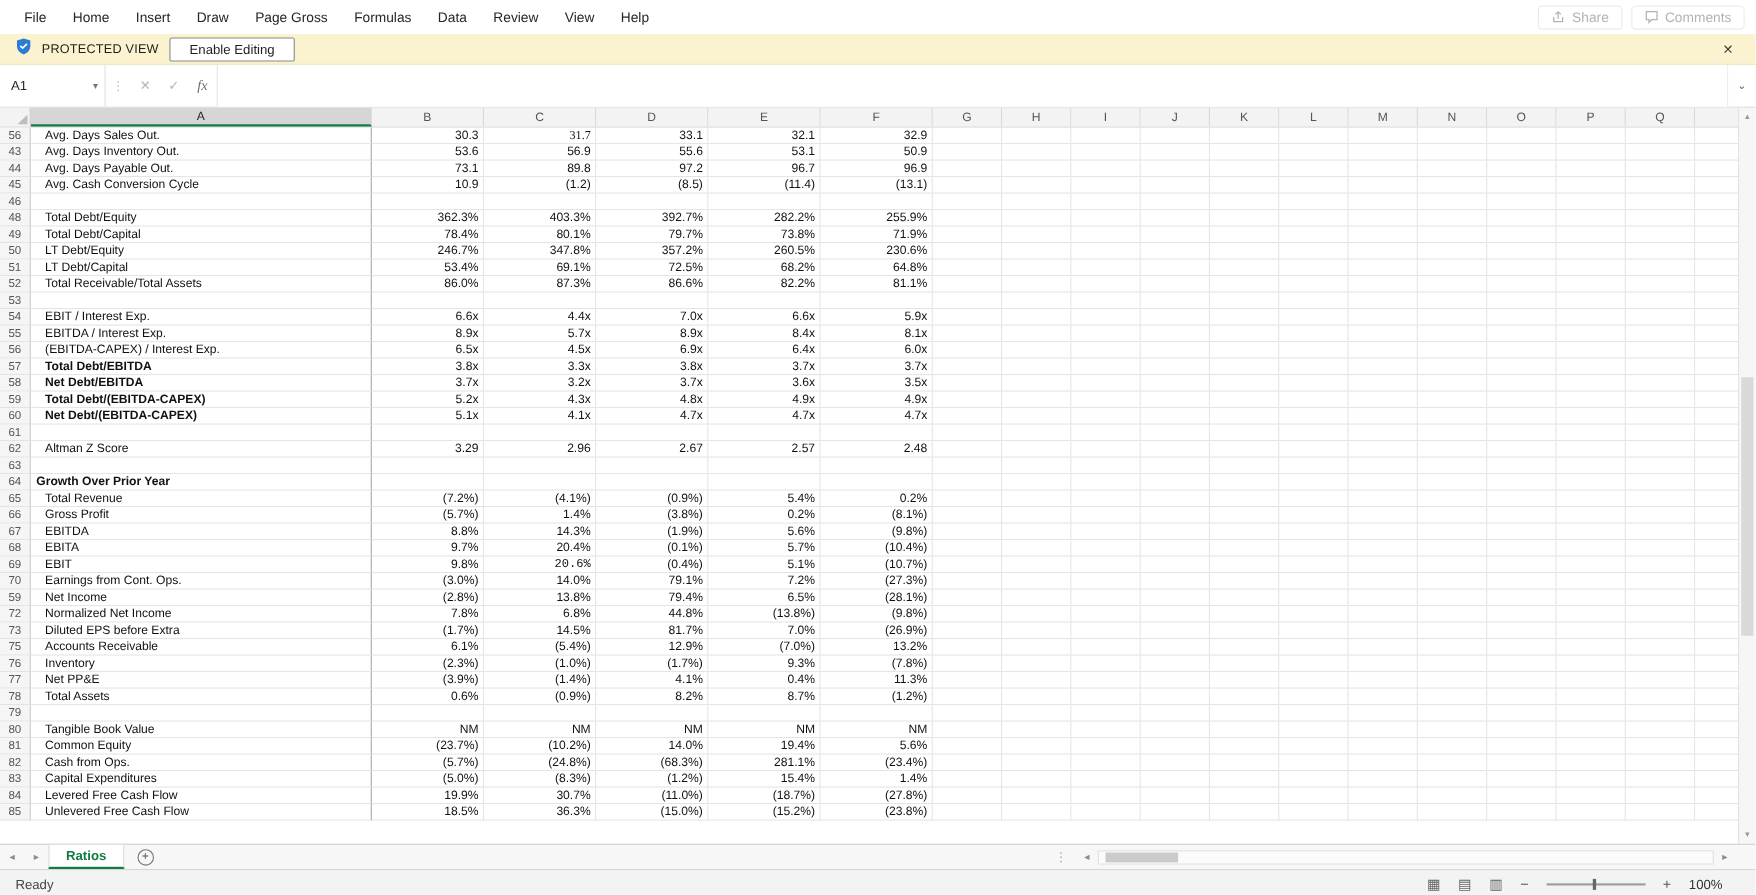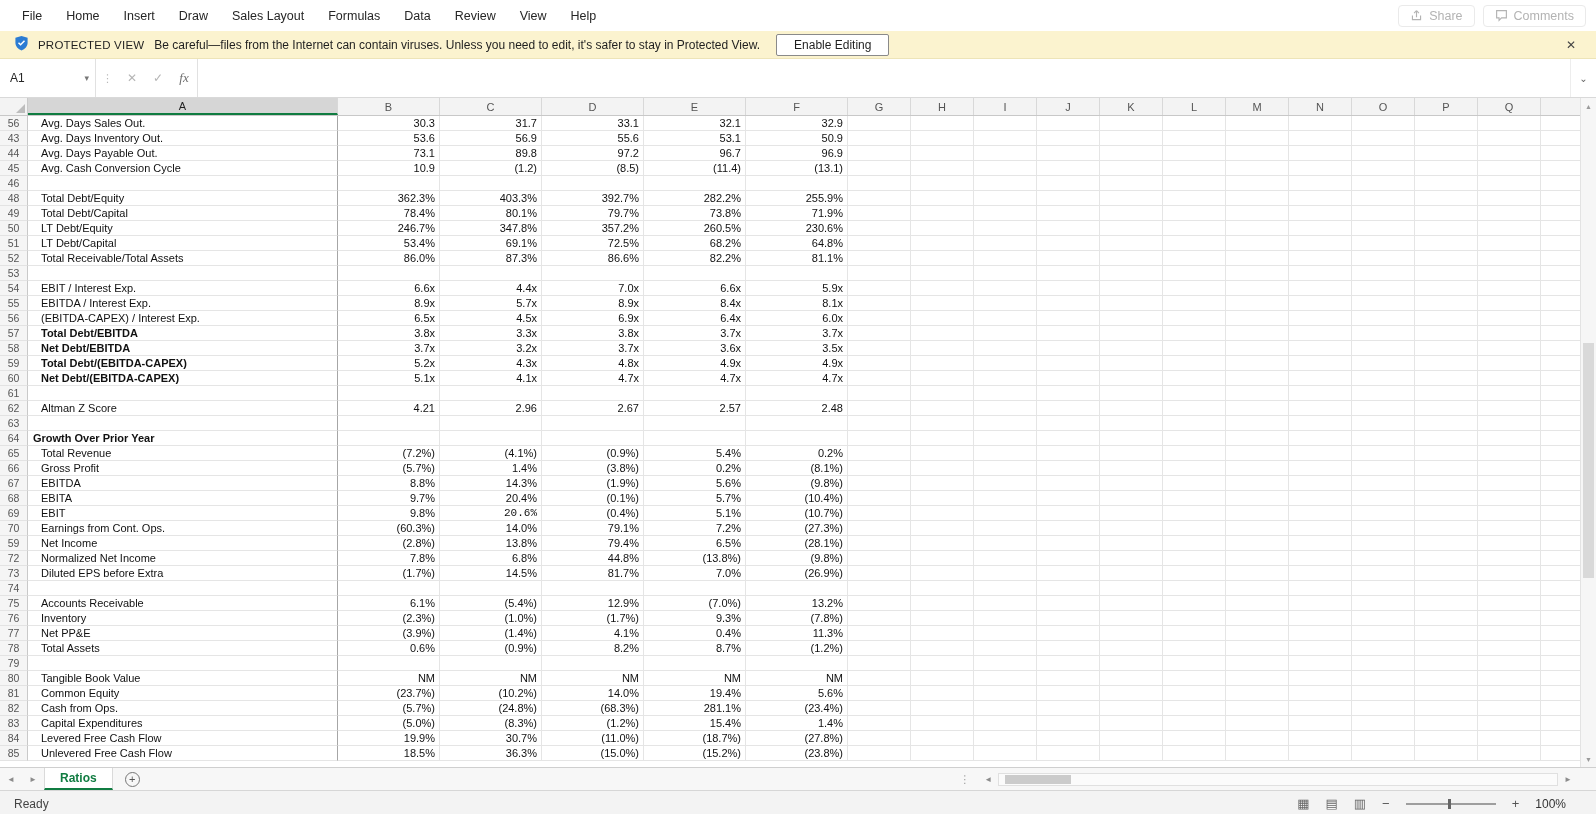--- a/index.html
+++ b/index.html
@@ -79,21 +79,21 @@
 </style>
 </head>
 <body>
 
 <div class="menubar">
   <div class="menu-items">
       <span class="menu-item">File</span>
       <span class="menu-item">Home</span>
       <span class="menu-item">Insert</span>
       <span class="menu-item">Draw</span>
-      <span class="menu-item">Sales Layout</span>
+      <span class="menu-item">Page Gross</span>
       <span class="menu-item">Formulas</span>
       <span class="menu-item">Data</span>
       <span class="menu-item">Review</span>
       <span class="menu-item">View</span>
       <span class="menu-item">Help</span>
     </div>
   <div class="menu-right">
     <button class="chrome-btn">
       <span>
         <svg width="13" height="13" viewBox="0 0 16 16">
@@ -115,21 +115,20 @@
 </div>
 
 <div class="pv-bar">
   <span>
     <svg width="15" height="16" viewBox="0 0 16 17">
         <path d="M8 1l6.5 2v5c0 4.2-2.7 6.9-6.5 8.5C4.2 14.9 1.5 12.2 1.5 8V3z" fill="#2B7CD3"></path>
         <path d="M4.8 8.2l2.2 2.2 4.2-4.2" stroke="#fff" stroke-width="1.6" fill="none"></path>
       </svg>
   </span>
   <span class="pv-title">PROTECTED VIEW</span>
-  <span class="pv-msg">Be careful—files from the Internet can contain viruses. Unless you need to edit, it's safer to stay in Protected View.</span>
   <button class="pv-btn">Enable Editing</button>
   <span class="pv-close">✕</span>
 </div>
 
 <div class="fbar">
   <div class="name-box">
     <span>A1</span>
     <span class="nb-chev">▾</span>
   </div>
   <div class="fx-tools">
@@ -162,21 +161,21 @@
     <div class="col-hdr" style="width: 63px;">P</div>
     <div class="col-hdr" style="width: 63px;">Q</div>
     <div class="col-hdr fill"></div>
   </div>
 
 <div class="grid-body">
     <div class="grid-row">
       <div class="row-num">56</div>
       <div class="cell col-a">Avg. Days Sales Out.</div>
       <div class="cell val" style="width: 102px;">30.3</div>
-      <div class="cell val" style="width: 102px;">31.7</div>
+      <div class="cell val" style="width: 102px; font-family: Liberation Serif, serif;">31.7</div>
       <div class="cell val" style="width: 102px;">33.1</div>
       <div class="cell val" style="width: 102px;">32.1</div>
       <div class="cell val" style="width: 102px;">32.9</div>
       <div class="cell" style="width: 63px;"></div>
       <div class="cell" style="width: 63px;"></div>
       <div class="cell" style="width: 63px;"></div>
       <div class="cell" style="width: 63px;"></div>
       <div class="cell" style="width: 63px;"></div>
       <div class="cell" style="width: 63px;"></div>
       <div class="cell" style="width: 63px;"></div>
@@ -560,21 +559,21 @@
       <div class="cell" style="width: 63px;"></div>
       <div class="cell" style="width: 63px;"></div>
       <div class="cell" style="width: 63px;"></div>
       <div class="cell" style="width: 63px;"></div>
       <div class="cell" style="width: 63px;"></div>
       <div class="cell fillc"></div>
     </div>
     <div class="grid-row">
       <div class="row-num">62</div>
       <div class="cell col-a">Altman Z Score</div>
-      <div class="cell val" style="width: 102px;">4.21</div>
+      <div class="cell val" style="width: 102px;">3.29</div>
       <div class="cell val" style="width: 102px;">2.96</div>
       <div class="cell val" style="width: 102px;">2.67</div>
       <div class="cell val" style="width: 102px;">2.57</div>
       <div class="cell val" style="width: 102px;">2.48</div>
       <div class="cell" style="width: 63px;"></div>
       <div class="cell" style="width: 63px;"></div>
       <div class="cell" style="width: 63px;"></div>
       <div class="cell" style="width: 63px;"></div>
       <div class="cell" style="width: 63px;"></div>
       <div class="cell" style="width: 63px;"></div>
@@ -728,21 +727,21 @@
       <div class="cell" style="width: 63px;"></div>
       <div class="cell" style="width: 63px;"></div>
       <div class="cell" style="width: 63px;"></div>
       <div class="cell" style="width: 63px;"></div>
       <div class="cell" style="width: 63px;"></div>
       <div class="cell fillc"></div>
     </div>
     <div class="grid-row">
       <div class="row-num">70</div>
       <div class="cell col-a">Earnings from Cont. Ops.</div>
-      <div class="cell val" style="width: 102px;">(60.3%)</div>
+      <div class="cell val" style="width: 102px;">(3.0%)</div>
       <div class="cell val" style="width: 102px;">14.0%</div>
       <div class="cell val" style="width: 102px;">79.1%</div>
       <div class="cell val" style="width: 102px;">7.2%</div>
       <div class="cell val" style="width: 102px;">(27.3%)</div>
       <div class="cell" style="width: 63px;"></div>
       <div class="cell" style="width: 63px;"></div>
       <div class="cell" style="width: 63px;"></div>
       <div class="cell" style="width: 63px;"></div>
       <div class="cell" style="width: 63px;"></div>
       <div class="cell" style="width: 63px;"></div>
@@ -796,41 +795,20 @@
       <div class="cell fillc"></div>
     </div>
     <div class="grid-row">
       <div class="row-num">73</div>
       <div class="cell col-a">Diluted EPS before Extra</div>
       <div class="cell val" style="width: 102px;">(1.7%)</div>
       <div class="cell val" style="width: 102px;">14.5%</div>
       <div class="cell val" style="width: 102px;">81.7%</div>
       <div class="cell val" style="width: 102px;">7.0%</div>
       <div class="cell val" style="width: 102px;">(26.9%)</div>
-      <div class="cell" style="width: 63px;"></div>
-      <div class="cell" style="width: 63px;"></div>
-      <div class="cell" style="width: 63px;"></div>
-      <div class="cell" style="width: 63px;"></div>
-      <div class="cell" style="width: 63px;"></div>
-      <div class="cell" style="width: 63px;"></div>
-      <div class="cell" style="width: 63px;"></div>
-      <div class="cell" style="width: 63px;"></div>
-      <div class="cell" style="width: 63px;"></div>
-      <div class="cell" style="width: 63px;"></div>
-      <div class="cell" style="width: 63px;"></div>
-      <div class="cell fillc"></div>
-    </div>
-    <div class="grid-row">
-      <div class="row-num">74</div>
-      <div class="cell col-a"></div>
-      <div class="cell val" style="width: 102px;"></div>
-      <div class="cell val" style="width: 102px;"></div>
-      <div class="cell val" style="width: 102px;"></div>
-      <div class="cell val" style="width: 102px;"></div>
-      <div class="cell val" style="width: 102px;"></div>
       <div class="cell" style="width: 63px;"></div>
       <div class="cell" style="width: 63px;"></div>
       <div class="cell" style="width: 63px;"></div>
       <div class="cell" style="width: 63px;"></div>
       <div class="cell" style="width: 63px;"></div>
       <div class="cell" style="width: 63px;"></div>
       <div class="cell" style="width: 63px;"></div>
       <div class="cell" style="width: 63px;"></div>
       <div class="cell" style="width: 63px;"></div>
       <div class="cell" style="width: 63px;"></div>

